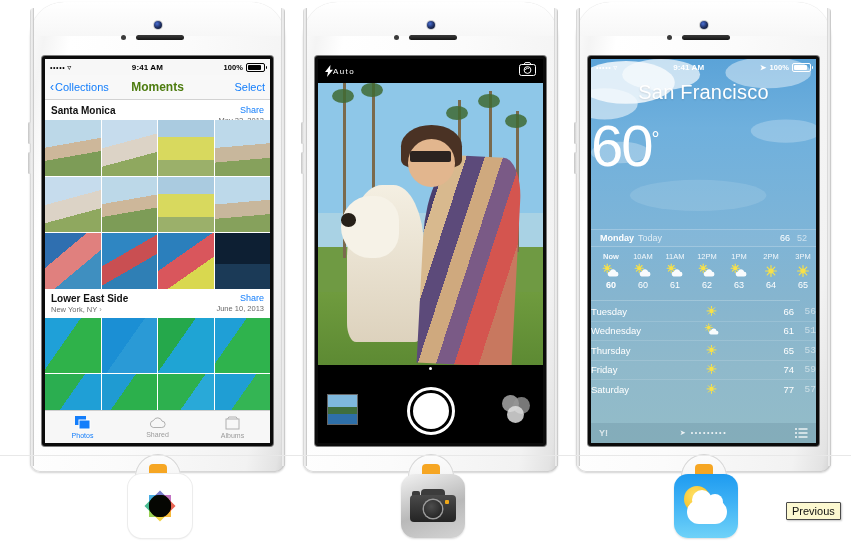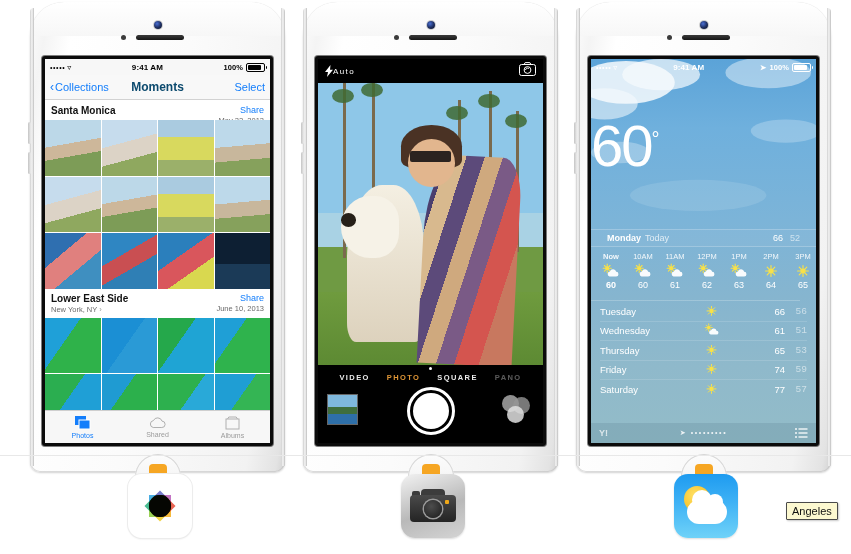--- a/index.html
+++ b/index.html
@@ -73,21 +73,21 @@
   .batt:after{content:"";position:absolute;right:-3px;top:2px;width:1.5px;height:3px;background:currentColor;border-radius:0 1px 1px 0;}
   .batt i{position:absolute;left:1px;top:1px;bottom:1px;width:13px;background:currentColor;border-radius:1px;display:block;}
 
   
   .photos{position:absolute;inset:0;background:#fff;color:#000;}
   .photos .sbar{background:#f7f7f7;color:#000;border-bottom:0;}
   .navbar{position:absolute;top:16px;left:0;right:0;height:25px;background:#f8f8f8;
     border-bottom:1px solid #d2d2d2;display:flex;align-items:center;padding:0 5px;box-sizing:border-box;}
   .navbar .back{color:#147efb;font-size:11px;display:flex;align-items:center;gap:1px;}
   .navbar .chev{font-size:12px;line-height:1;font-weight:300;}
-  .navbar .title{position:absolute;left:0;right:0;text-align:center;font-size:12px;font-weight:bold;color:#0c4a6e;}
+  .navbar .title{position:absolute;left:0;right:0;text-align:center;font-size:12px;font-weight:bold;color:#4d7c0f;}
   .navbar .select{margin-left:auto;color:#147efb;font-size:11px;z-index:2;}
   .momhdr{padding:4px 6px 3px 6px;background:#fff;position:relative;}
   .momhdr .t1{font-size:10px;font-weight:bold;color:#111;line-height:12px;}
   .momhdr .t2{font-size:7.5px;color:#6a6a6a;line-height:10px;}
   .momhdr .t2 b{color:#9a9a9a;font-weight:normal;}
   .momhdr .share{position:absolute;right:6px;top:4px;color:#147efb;font-size:9px;}
   .momhdr .date{position:absolute;right:6px;top:15px;color:#6a6a6a;font-size:7.5px;}
   .grid{display:grid;grid-template-columns:repeat(4,1fr);gap:1px;background:#fff;}
   .grid div{width:100%;padding-top:100%;position:relative;background-size:cover;}
   .tabbar{position:absolute;bottom:0;left:0;right:0;height:32px;background:rgba(247,247,247,.96);
@@ -122,34 +122,34 @@
     background:linear-gradient(180deg,#5ba3d8 0%,#6fb0dd 18%,#7cb4d8 42%,#86b5cf 62%,#8fb9cb 80%,#93bcc8 100%);}
   .wclouds{position:absolute;inset:0;opacity:.95;}
   .weather .sbar{color:#fff;}
   .wcity{position:absolute;top:22px;left:0;right:0;text-align:center;font-size:20px;font-weight:300;
     letter-spacing:.2px;text-shadow:0 1px 2px rgba(0,0,0,.12);}
   .wcond{position:absolute;top:50px;left:0;right:0;text-align:center;font-size:10px;font-weight:300;}
   .wtemp{position:absolute;top:58px;left:0;right:0;font-size:58px;font-weight:100;
     line-height:1;letter-spacing:-2px;}
   .wtemp sup{font-size:20px;font-weight:100;vertical-align:super;letter-spacing:0;}
   .wtoday{position:absolute;top:170px;left:0;right:0;height:18px;display:flex;align-items:center;
-    padding:0 16px;box-sizing:border-box;font-size:9px;
+    padding:0 9px;box-sizing:border-box;font-size:9px;
     border-top:1px solid rgba(255,255,255,.22);border-bottom:1px solid rgba(255,255,255,.22);
     background:rgba(255,255,255,.05);}
   .wtoday .day{font-weight:bold;}
   .wtoday .tod{font-weight:300;opacity:.75;margin-left:4px;}
   .wtoday .hi{margin-left:auto;font-weight:500;}
   .wtoday .lo{opacity:.6;margin-left:7px;}
   .whours{position:absolute;top:190px;left:0;right:16px;height:52px;display:flex;padding:0 4px;box-sizing:border-box;
     border-bottom:1px solid rgba(255,255,255,.22);}
   .whours .h{flex:0 0 32px;display:flex;flex-direction:column;align-items:center;gap:2px;padding-top:3px;}
   .whours .ht{font-size:7.5px;opacity:.9;}
   .whours .h.now .ht,.whours .h.now .hv{font-weight:bold;}
   .whours .hv{font-size:9px;}
-  .wdays{position:absolute;top:243px;left:0;right:0;padding:0 9px;box-sizing:border-box;}
+  .wdays{position:absolute;top:243px;left:0;right:0;padding:0 0;box-sizing:border-box;}
   .wrow{height:18.5px;display:flex;align-items:center;font-size:9.5px;font-weight:300;
     border-bottom:1px solid rgba(255,255,255,.14);}
   .wrow .dn{width:58px;}
   .wrow .ic{flex:1;text-align:center;}
   .wrow .hi{width:20px;text-align:right;}
   .wrow .lo{width:22px;text-align:right;opacity:.55;font-family:Liberation Mono, monospace;}
   .wbottom{position:absolute;bottom:0;left:0;right:0;height:20px;background:rgba(120,160,175,.55);
     display:flex;align-items:center;padding:0 8px;box-sizing:border-box;}
   .wpages{position:absolute;left:0;right:0;text-align:center;font-size:7px;letter-spacing:1.6px;opacity:.85;}
   .wyahoo{font-size:9px;opacity:.7;font-weight:bold;z-index:2;}
@@ -386,26 +386,20 @@
             <div class="dogface"></div>
             <div class="dognose"></div>
             <div class="woman"></div>
             <div class="hair"></div>
             <div class="face"></div>
             <div class="glasses"></div>
           </div>
 
           <div class="cambottom">
             <div class="modedot"></div>
-            <div class="modes">
-              <span class="m">VIDEO</span>
-              <span class="m on">PHOTO</span>
-              <span class="m">SQUARE</span>
-              <span class="m dim">PANO</span>
-            </div>
             <div class="thumb">
               <div style="width:100%;height:100%;background:linear-gradient(180deg,#7fb8dd 0 42%,#3f6e3c 42% 64%,#2e6fa8 64% 100%);"></div>
             </div>
             <div class="shutter">
                 <i></i>
               </div>
             <div class="filters">
               <span style="left:0;top:0;background:rgba(190,190,190,.75);"></span>
               <span style="left:11px;top:2px;background:rgba(150,150,150,.8);"></span>
               <span style="left:5px;top:11px;background:rgba(225,225,225,.85);"></span>
@@ -451,20 +445,21 @@
             <span class="mid">9:41 AM</span>
             <span class="right">
               <span>➤</span>
               <span>100%</span>
               <span class="batt">
                   <i></i>
                 </span>
             </span>
           </div>
 
+          <div class="wcity">San Francisco</div>
           <div class="wtemp">
             <span>60</span><sup>°</sup>
           </div>
 
           <div class="wtoday">
             <span class="day">Monday</span>
             <span class="tod">Today</span>
             <span class="hi">66</span>
             <span class="lo">52</span>
           </div>
@@ -672,15 +667,15 @@
 
     <div class="appcell" style="left:668px;">
       <div class="appicon ic-weather">
         <span class="wSun"></span>
         <span class="wCloud"></span>
       </div>
     </div>
 
   </div>
 
-  <div class="prevbtn">Angeles</div>
+  <div class="prevbtn">Previous</div>
 
 </div>
 
 </body></html>

